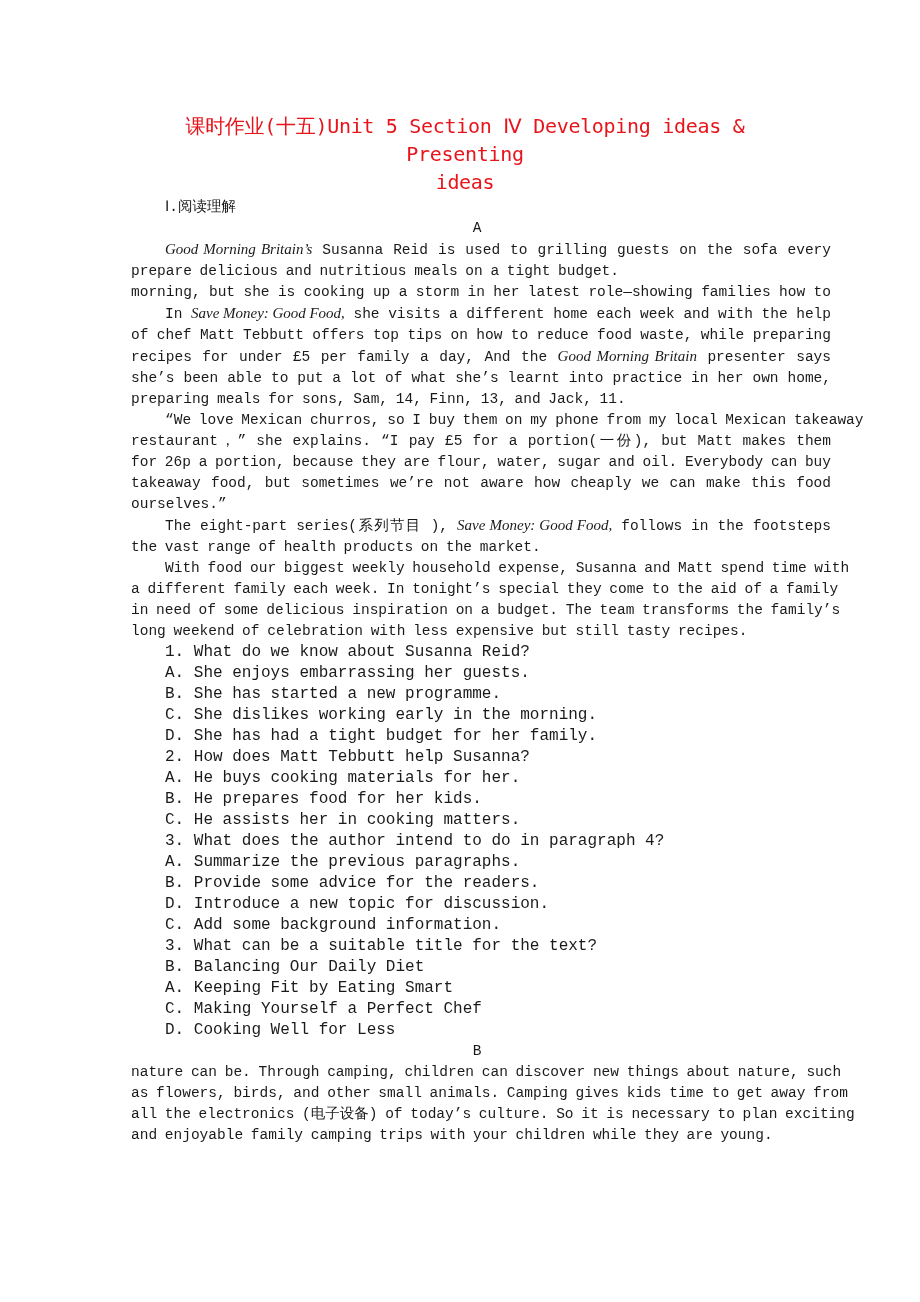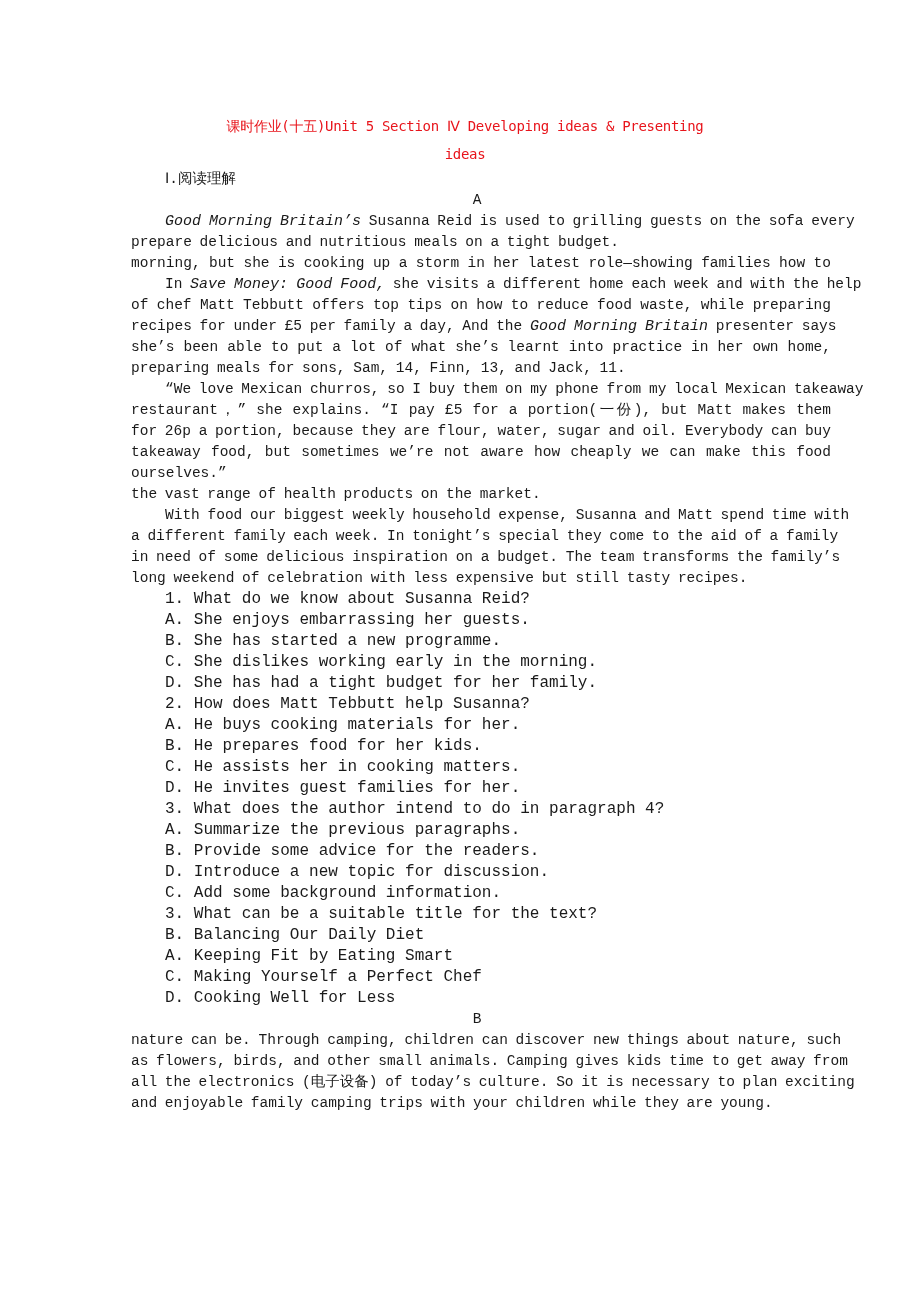--- a/index.html
+++ b/index.html
@@ -17,21 +17,21 @@
     }
     .page {
       position: absolute;
       left: 131px;
       top: 112px;
       width: 700px;
     }
     .title {
       color: #e8141b;
       font-family: "DejaVu Sans Mono", "Liberation Mono", monospace;
-      font-size: 14px;
+      font-size: 20px;
       line-height: 28px;
       text-align: center;
       margin: 0;
       font-weight: normal;
       letter-spacing: -0.3px;
       width: 668px;
     }
     .section-label {
       font-size: 14.5px;
       line-height: 21px;
@@ -57,21 +57,21 @@
     }
     .para .line.indent {
       padding-left: 34px;
     }
     .para .line.just {
       text-align: justify;
       text-align-last: justify;
     }
     .para i {
       font-style: italic;
-      font-family: Liberation Mono, monospace;
+      font-family: Liberation Serif, serif;
       font-size: 15px;
     }
     .q {
       font-size: 16px;
       line-height: 21px;
       padding-left: 34px;
       white-space: nowrap;
     }
     .block { display: block; }
   </style>
@@ -102,41 +102,41 @@
         <span class="line"><span>preparing meals for sons, Sam, 14, Finn, 13, and Jack, 11.</span></span>
       </div>
       <div class="para" style="text-indent: 0px;">
         <span class="line indent just"><span>“We love Mexican churros, so I buy them on my phone from my local Mexican takeaway</span></span>
         <span class="line just"><span>restaurant，” she explains. “I pay £5 for a portion(一份), but Matt makes them</span></span>
         <span class="line just"><span>for 26p a portion, because they are flour, water, sugar and oil. Everybody can buy</span></span>
         <span class="line just"><span>takeaway food, but sometimes we’re not aware how cheaply we can make this food</span></span>
         <span class="line"><span>ourselves.”</span></span>
       </div>
       <div class="para" style="text-indent: 0px;">
+        <span class="line indent just"><span>The eight-part series(系列节目 ), </span><i>Save Money: Good Food,</i><span> follows in the footsteps</span></span>
         <span class="line"><span>the vast range of health products on the market.</span></span>
       </div>
       <div class="para" style="text-indent: 0px;">
         <span class="line indent just"><span>With food our biggest weekly household expense, Susanna and Matt spend time with</span></span>
         <span class="line just"><span>a different family each week. In tonight’s special they come to the aid of a family</span></span>
         <span class="line just"><span>in need of some delicious inspiration on a budget. The team transforms the family’s</span></span>
         <span class="line"><span>long weekend of celebration with less expensive but still tasty recipes.</span></span>
       </div>
     </div>
 
   <div id="passage-a-questions">
       <div class="q">1. What do we know about Susanna Reid?</div>
       <div class="q">A. She enjoys embarrassing her guests.</div>
       <div class="q">B. She has started a new programme.</div>
       <div class="q">C. She dislikes working early in the morning.</div>
       <div class="q">D. She has had a tight budget for her family.</div>
       <div class="q">2. How does Matt Tebbutt help Susanna?</div>
       <div class="q">A. He buys cooking materials for her.</div>
       <div class="q">B. He prepares food for her kids.</div>
       <div class="q">C. He assists her in cooking matters.</div>
-      <div class="q">D. He invites guest families for her.</div>
       <div class="q">3. What does the author intend to do in paragraph 4?</div>
       <div class="q">A. Summarize the previous paragraphs.</div>
       <div class="q">B. Provide some advice for the readers.</div>
       <div class="q">D. Introduce a new topic for discussion.</div>
       <div class="q">C. Add some background information.</div>
       <div class="q">3. What can be a suitable title for the text?</div>
       <div class="q">B. Balancing Our Daily Diet</div>
       <div class="q">A. Keeping Fit by Eating Smart</div>
       <div class="q">C. Making Yourself a Perfect Chef</div>
       <div class="q">D. Cooking Well for Less</div>

